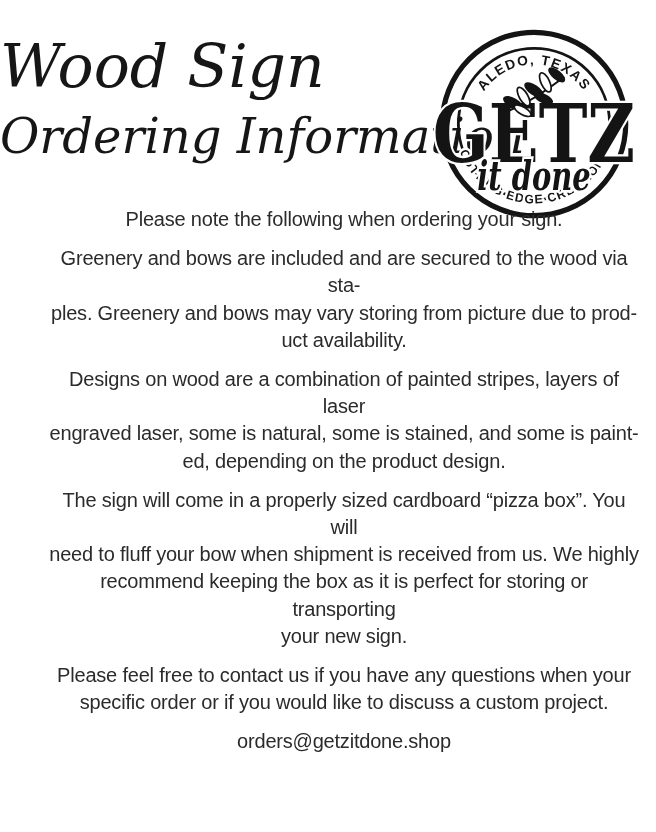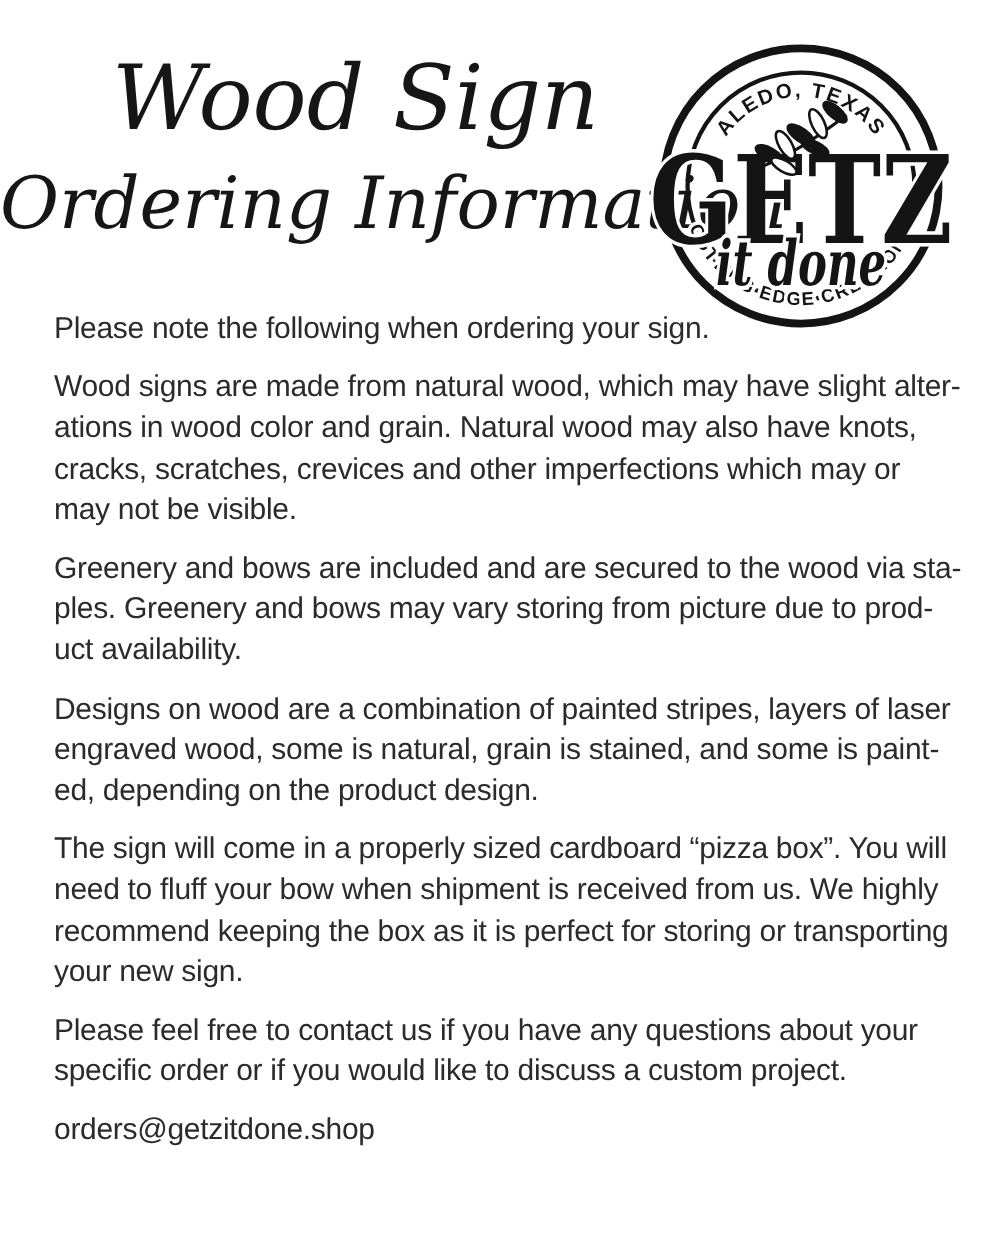--- a/index.html
+++ b/index.html
@@ -2,21 +2,21 @@
 <html><head>
 <meta charset="utf-8">
 <style>
   html,body{margin:0;padding:0;}
   body{
     width:656px;height:832px;position:relative;overflow:hidden;
     background:#ffffff;
     font-family:"Liberation Sans",sans-serif;
   }
   .title{
-    position:absolute;left:0;text-align:center;color:#161616;
+    position:absolute;left:0;color:#161616;
     font-family:"DejaVu Serif","Liberation Serif",serif;
     font-style:italic;white-space:nowrap;line-height:1;
   }
   .title-line1{top:36px;width:474px;font-size:60px;}
   .title-line2{top:112px;width:500px;font-size:48px;}
   .logo{
     position:absolute;left:430px;top:20px;width:208px;height:208px;
   }
   .logo svg{width:100%;height:100%;}
   .logo text{fill:#141414;}
@@ -33,21 +33,21 @@
     paint-order:stroke fill;stroke:#ffffff;stroke-width:6px;
   }
   .arc-bottom{
     paint-order:stroke fill;stroke:#ffffff;stroke-width:5px;
   }
   .body-text{
     position:absolute;left:31px;top:206px;width:610px;
     color:#2b2b2b;font-size:20px;line-height:27.2px;letter-spacing:-0.2px;
   }
   .body-text p{
-    margin:0 0 12px 5px;white-space:pre-line;
+    margin:0 0 12px 16px;white-space:pre-line;text-align:center;
   }
   .body-text p:last-child{margin-bottom:0;}
 </style>
 </head>
 <body>
 
 <div class="title title-line1">Wood Sign</div>
 <div class="title title-line2">Ordering Information</div>
 
 <div class="logo">
@@ -79,30 +79,26 @@
       <ellipse cx="122" cy="66" rx="4.5" ry="11" transform="rotate(-25 122 66)" fill="#ffffff"></ellipse>
       <ellipse cx="134" cy="58" rx="4" ry="10" transform="rotate(-50 134 58)" fill="#141414"></ellipse>
       <ellipse cx="98" cy="96" rx="4" ry="10" transform="rotate(120 98 96)" fill="#ffffff"></ellipse>
       <ellipse cx="120" cy="83" rx="4" ry="10" transform="rotate(115 120 83)" fill="#141414"></ellipse>
     </g>
   </svg>
 </div>
 
 <div class="body-text">
   <p>Please note the following when ordering your sign.</p>
-  <p>Wood signs are made from natural wood, which may have slight alter-
-ations in wood color and grain. Natural wood may also have knots,
-cracks, scratches, crevices and other imperfections which may or
-may not be visible.</p>
   <p>Greenery and bows are included and are secured to the wood via sta-
 ples. Greenery and bows may vary storing from picture due to prod-
 uct availability.</p>
   <p>Designs on wood are a combination of painted stripes, layers of laser
-engraved wood, some is natural, grain is stained, and some is paint-
+engraved laser, some is natural, some is stained, and some is paint-
 ed, depending on the product design.</p>
   <p>The sign will come in a properly sized cardboard “pizza box”. You will
 need to fluff your bow when shipment is received from us. We highly
 recommend keeping the box as it is perfect for storing or transporting
 your new sign.</p>
-  <p>Please feel free to contact us if you have any questions about your
+  <p>Please feel free to contact us if you have any questions when your
 specific order or if you would like to discuss a custom project.</p>
   <p>orders@getzitdone.shop</p>
 </div>
 
 </body></html>

